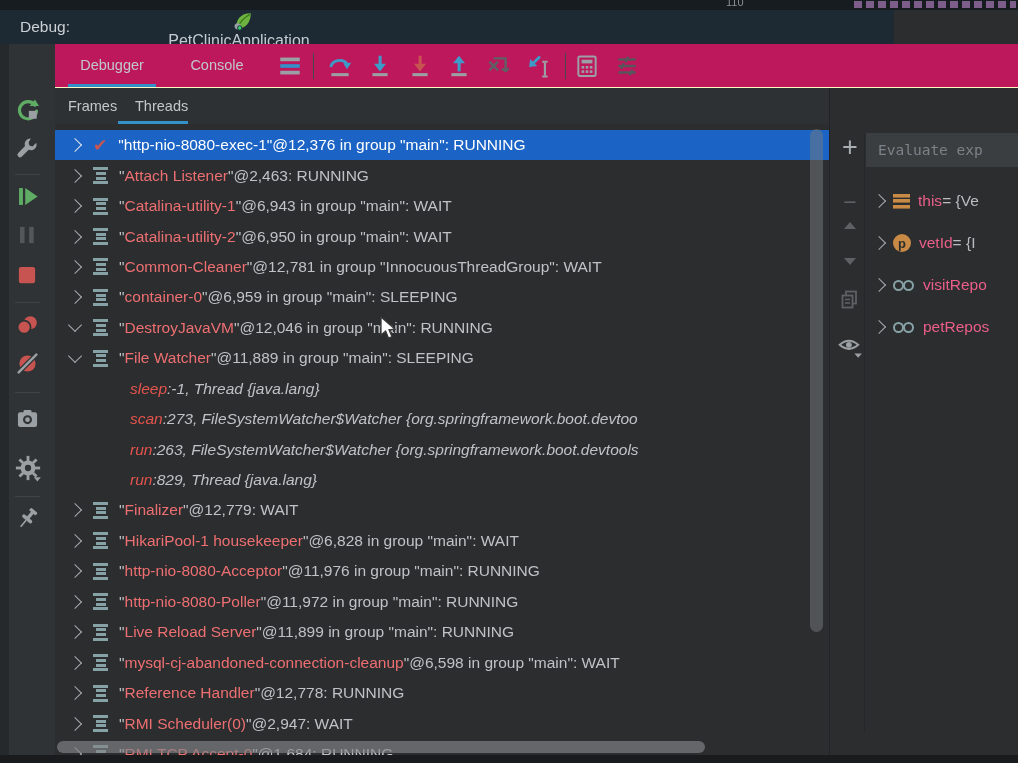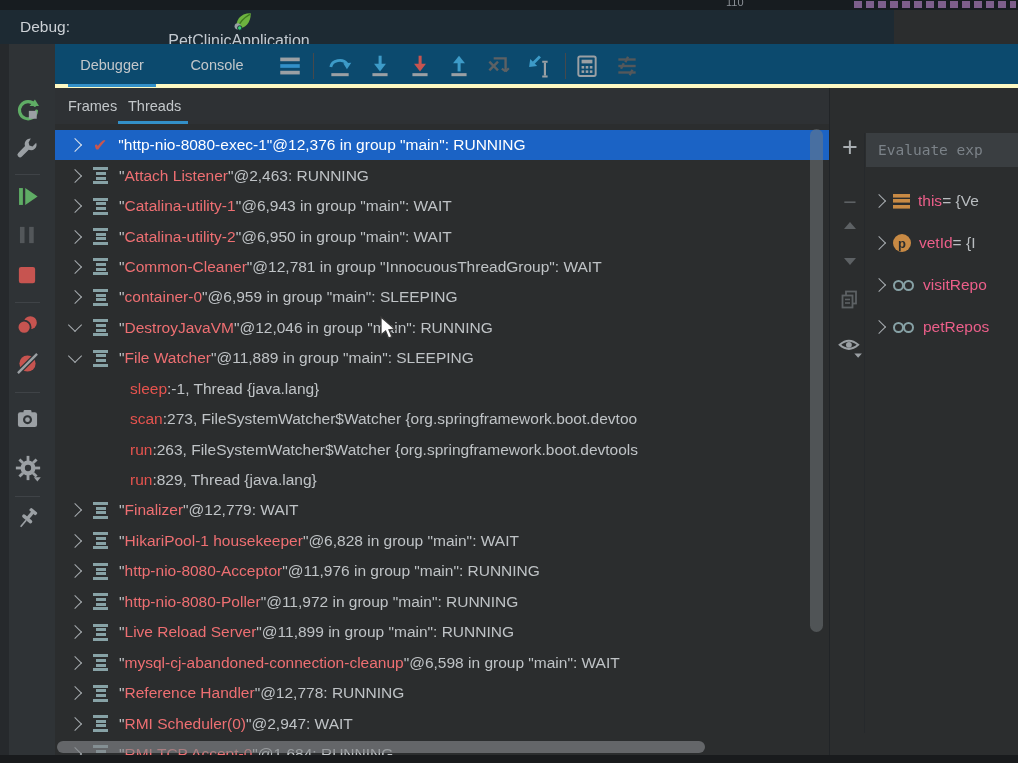--- a/index.html
+++ b/index.html
@@ -23,53 +23,53 @@
   #run-tab .close{margin-left:14px;font-size:15px;color:#7c868e;}
   #run-tab-underline{position:absolute;left:95px;top:40px;width:280px;height:4px;background:#2e84c2;}
 
   
   #sidebar{left:0;top:44px;width:55px;height:711px;background:#2f3336;border-right:1px solid #232629;}
   #sidebar .edge{position:absolute;left:0;top:0;width:9px;height:100%;background:#26292c;}
   .sb-ic{position:absolute;left:14px;width:27px;height:27px;}
   .sb-sep{position:absolute;left:15px;width:25px;height:1px;background:#3f4347;}
 
   
-  #toolbar{left:55px;top:44px;width:963px;height:44px;background:#0c4a6e;border-bottom:4px solid #fef9c3;box-sizing:border-box;}
+  #toolbar{left:55px;top:44px;width:963px;height:44px;background:#be185d;border-bottom:1px solid #fef9c3;box-sizing:border-box;}
   .tb-tab{position:absolute;top:0;height:43px;line-height:43px;text-align:center;font-size:14.5px;color:#c3c7ca;}
   #tab-debugger{left:8px;width:98px;}
   #tab-console{left:122px;width:80px;}
   #tab-debugger-underline{position:absolute;left:13px;top:40px;width:88px;height:3px;background:#3390c8;}
   .tb-ic{position:absolute;top:9px;width:26px;height:26px;}
   .tb-sep{position:absolute;top:9px;width:1px;height:26px;background:#46494c;}
 
   
   #frames-header{left:55px;top:88px;width:774px;height:36px;background:#2e3134;}
   .fh-tab{position:absolute;top:0;height:36px;line-height:36px;font-size:14.5px;color:#c3c7ca;}
   #fh-frames{left:13px;}
-  #fh-threads{left:73px;}
+  #fh-threads{left:80px;}
   #fh-threads-underline{position:absolute;left:63px;top:33px;width:70px;height:3px;background:#3390c8;}
 
   
   #threads-list{left:55px;top:124px;width:774px;height:631px;background:#2b2d2e;overflow:hidden;padding-top:6px;box-sizing:border-box;}
   .trow{height:30.45px;display:flex;align-items:center;padding-left:9px;white-space:nowrap;overflow:hidden;font-size:15.5px;color:#bfc3c6;}
   .trow.selected{background:#1b63c5;color:#fff;}
   .chev{width:9px;height:9px;border-right:1.7px solid #a7acb0;border-bottom:1.7px solid #a7acb0;
         transform:rotate(-45deg);margin:0 13px 0 6px;flex:none;visibility:hidden;}
   .ch-right .chev{visibility:visible;}
   .ch-down .chev{visibility:visible;transform:rotate(45deg);margin-top:-5px;}
   .selected .chev{border-color:#dde4ec;}
   .ticon{display:none;flex:none;margin-right:11px;}
   .ic-check .ticon-check{display:block;color:#c8564f;font-size:17px;line-height:17px;font-family:"DejaVu Sans",sans-serif;}
   .ic-thread .ticon-thread{display:block;width:15px;height:17px;background:
       linear-gradient(#87a2a6,#87a2a6) no-repeat 50% 0/15px 3px,
       linear-gradient(#87a2a6,#87a2a6) no-repeat 50% 4.7px/10px 3px,
       linear-gradient(#87a2a6,#87a2a6) no-repeat 50% 9.4px/10px 3px,
       linear-gradient(#87a2a6,#87a2a6) no-repeat 50% 14px/15px 3px;}
   .tname{color:#ee6f72;margin-top:24px;}
-  .t-frame{padding-left:75px;}
+  .t-frame{padding-left:75px;font-style:italic;}
   .t-frame .tname{color:#e5534e;}
   .selected .tname{color:#fff;}
 
   
   #vscroll{left:810px;top:129px;width:13px;height:503px;border-radius:7px;background:rgba(118,123,126,.5);}
   #hscroll{left:57px;top:741px;width:648px;height:12px;border-radius:6px;background:rgba(130,134,137,.65);}
 
   
   #vpanel-divider{left:829px;top:88px;width:1px;height:667px;background:#212427;}
   #variables{left:830px;top:88px;width:188px;height:667px;background:#2b2d2e;overflow:hidden;}

